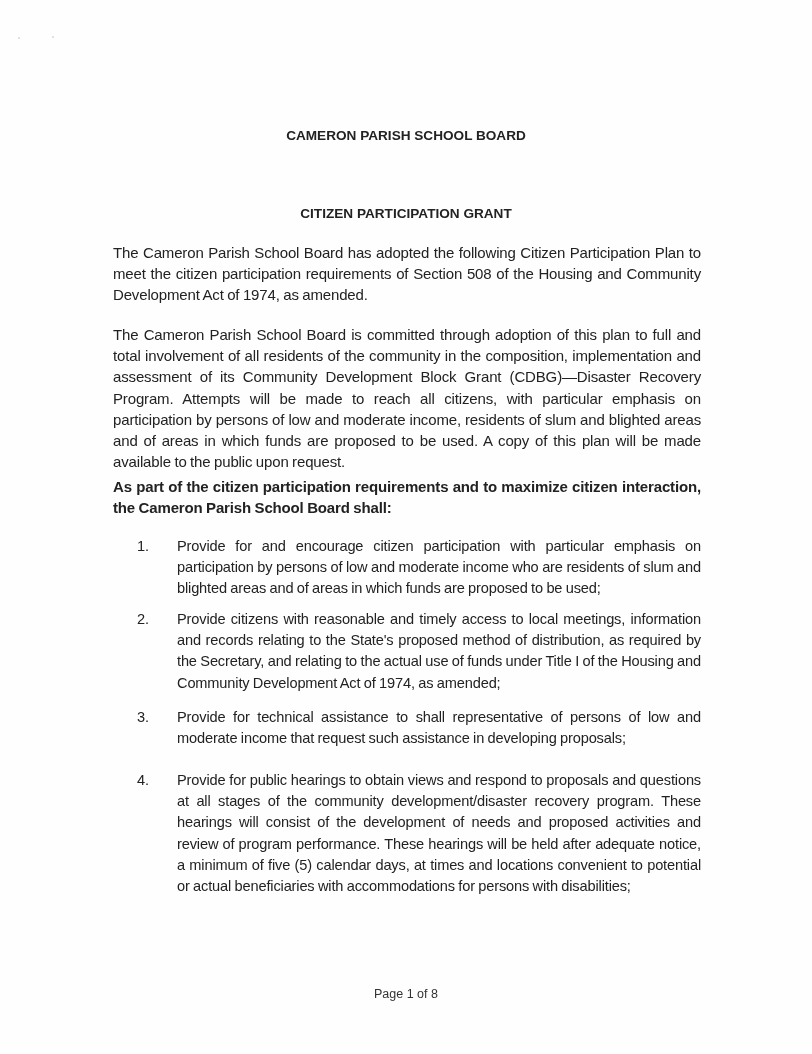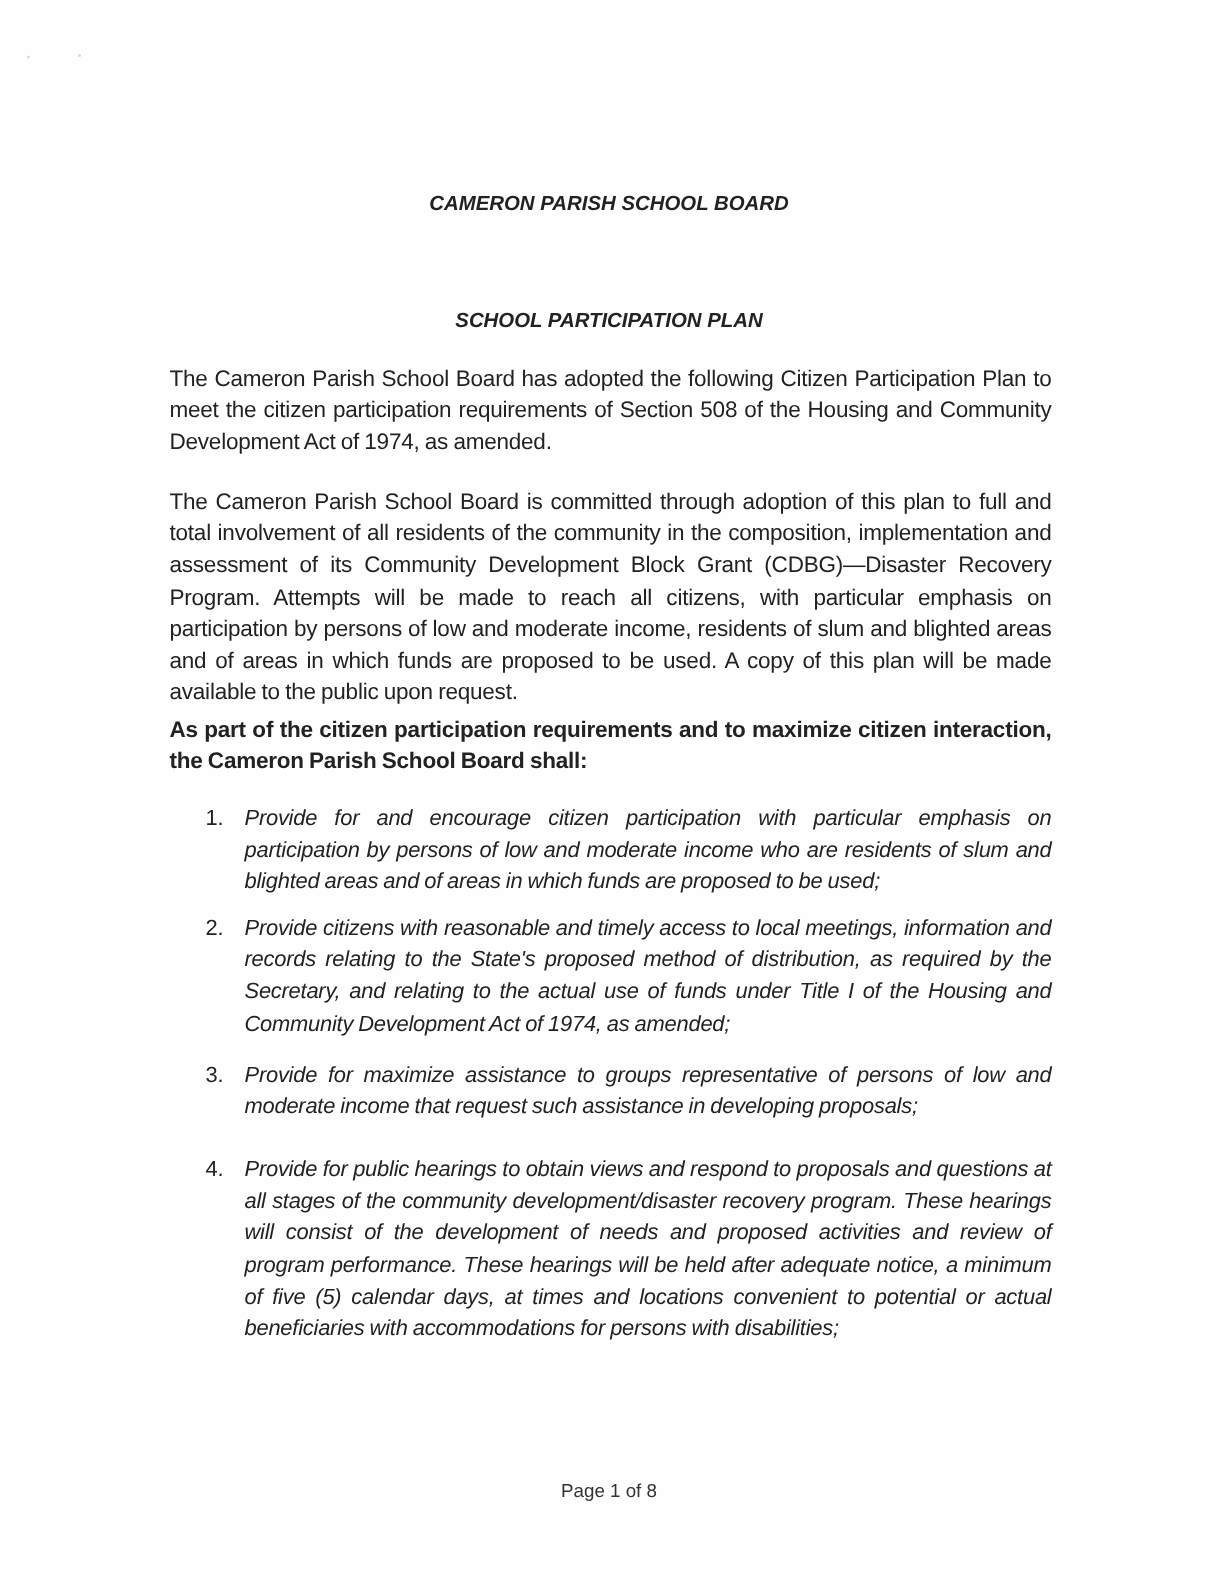--- a/index.html
+++ b/index.html
@@ -30,21 +30,20 @@
   }
   .heading {
     position: absolute;
     left: 0;
     width: 812px;
     text-align: center;
     font-weight: bold;
     font-size: 13.6px;
     letter-spacing: 0px;
     color: #222;
-    font-style: italic;
   }
   .para {
     position: absolute;
     left: 113px;
     width: 588px;
     font-size: 15px;
     line-height: 21.2px;
     text-align: justify;
     color: #222;
     word-spacing: -0.5px;
@@ -60,62 +59,61 @@
     word-spacing: -0.5px;
     letter-spacing: -0.15px;
   }
   .list-item .num {
     position: absolute;
     left: 0;
     top: 0;
   }
   .list-item .text {
     display: block;
-    margin-left: 26px;
+    margin-left: 40px;
     text-align: justify;
-    font-style: italic;
   }
   .footer {
     position: absolute;
     left: 0;
     width: 812px;
     top: 987px;
     text-align: center;
     font-size: 12.5px;
     color: #333;
   }
 </style>
 </head>
 <body>
 
 <div class="page">
 
   <div class="speck" style="left:52px;top:36px;"></div>
   <div class="speck" style="left:18px;top:37px;"></div>
 
   <div class="heading" style="top:128px;">CAMERON PARISH SCHOOL BOARD</div>
-  <div class="heading" style="top:206px;">SCHOOL PARTICIPATION PLAN</div>
+  <div class="heading" style="top:206px;">CITIZEN PARTICIPATION GRANT</div>
 
   <div class="para" style="top:242px;">The Cameron Parish School Board has adopted the following Citizen Participation Plan to meet the citizen participation requirements of Section 508 of the Housing and Community Development Act of 1974, as amended.</div>
   <div class="para" style="top:324px;">The Cameron Parish School Board is committed through adoption of this plan to full and total involvement of all residents of the community in the composition, implementation and assessment of its Community Development Block Grant (CDBG)—Disaster Recovery Program.  Attempts will be made to reach all citizens, with particular emphasis on participation by persons of low and moderate income, residents of slum and blighted areas and of areas in which funds are proposed to be used. A copy of this plan will be made available to the public upon request.</div>
   <div class="para" style="top:476px;font-weight:bold;">As part of the citizen participation requirements and to maximize citizen interaction, the Cameron Parish School Board shall:</div>
 
   <div class="list-item" style="top:536px;">
     <span class="num">1.</span>
     <span class="text">Provide for and encourage citizen participation with particular emphasis on participation by persons of low and moderate income who are residents of slum and blighted areas and of areas in which funds are proposed to be used;</span>
   </div>
 
   <div class="list-item" style="top:609px;">
     <span class="num">2.</span>
     <span class="text">Provide citizens with reasonable and timely access to local meetings, information and records relating to the State's proposed method of distribution, as required by the Secretary, and relating to the actual use of funds under Title I of the Housing and Community Development Act of 1974, as amended;</span>
   </div>
 
   <div class="list-item" style="top:707px;">
     <span class="num">3.</span>
-    <span class="text">Provide for maximize assistance to groups representative of persons of low and moderate income that request such assistance in developing proposals;</span>
+    <span class="text">Provide for technical assistance to shall representative of persons of low and moderate income that request such assistance in developing proposals;</span>
   </div>
 
   <div class="list-item" style="top:770px;">
     <span class="num">4.</span>
     <span class="text">Provide for public hearings to obtain views and respond to proposals and questions at all stages of the community development/disaster recovery program. These hearings will consist of the development of needs and proposed activities and review of program performance.  These hearings will be held after adequate notice, a minimum of five (5) calendar days, at times and locations convenient to potential or actual beneficiaries with accommodations for persons with disabilities;</span>
   </div>
 
   <div class="footer">Page 1 of 8</div>
 </div>
 

